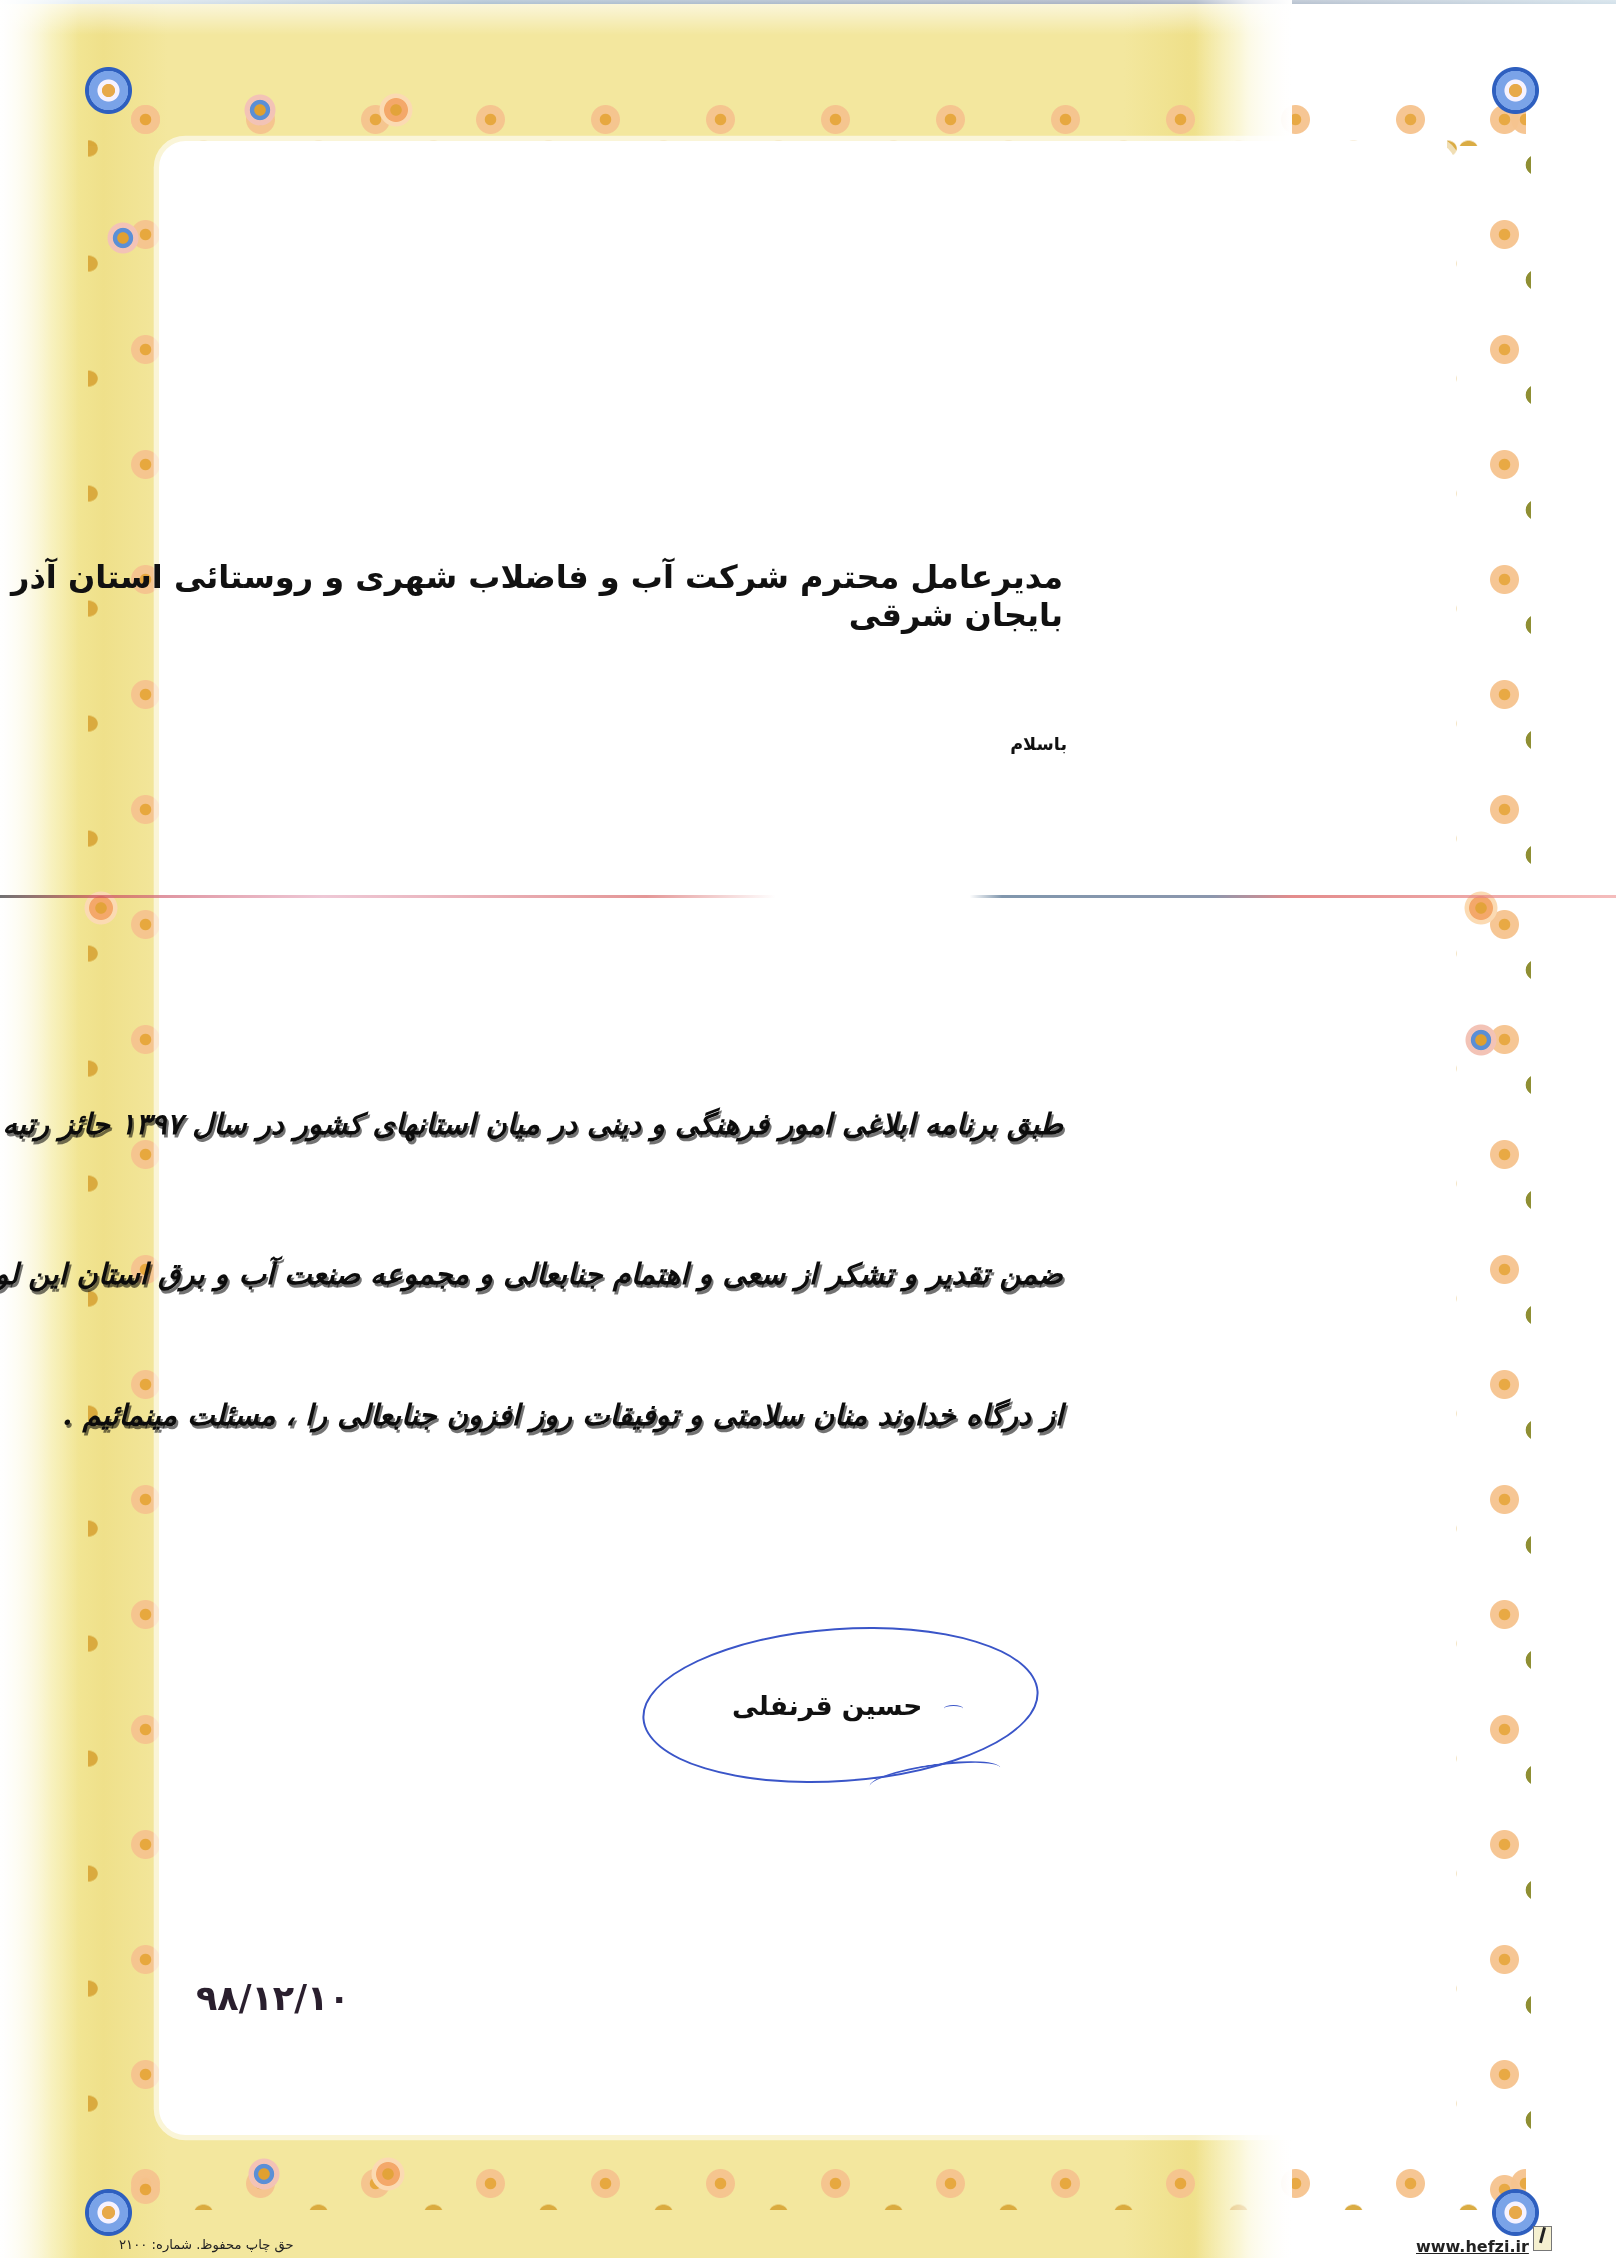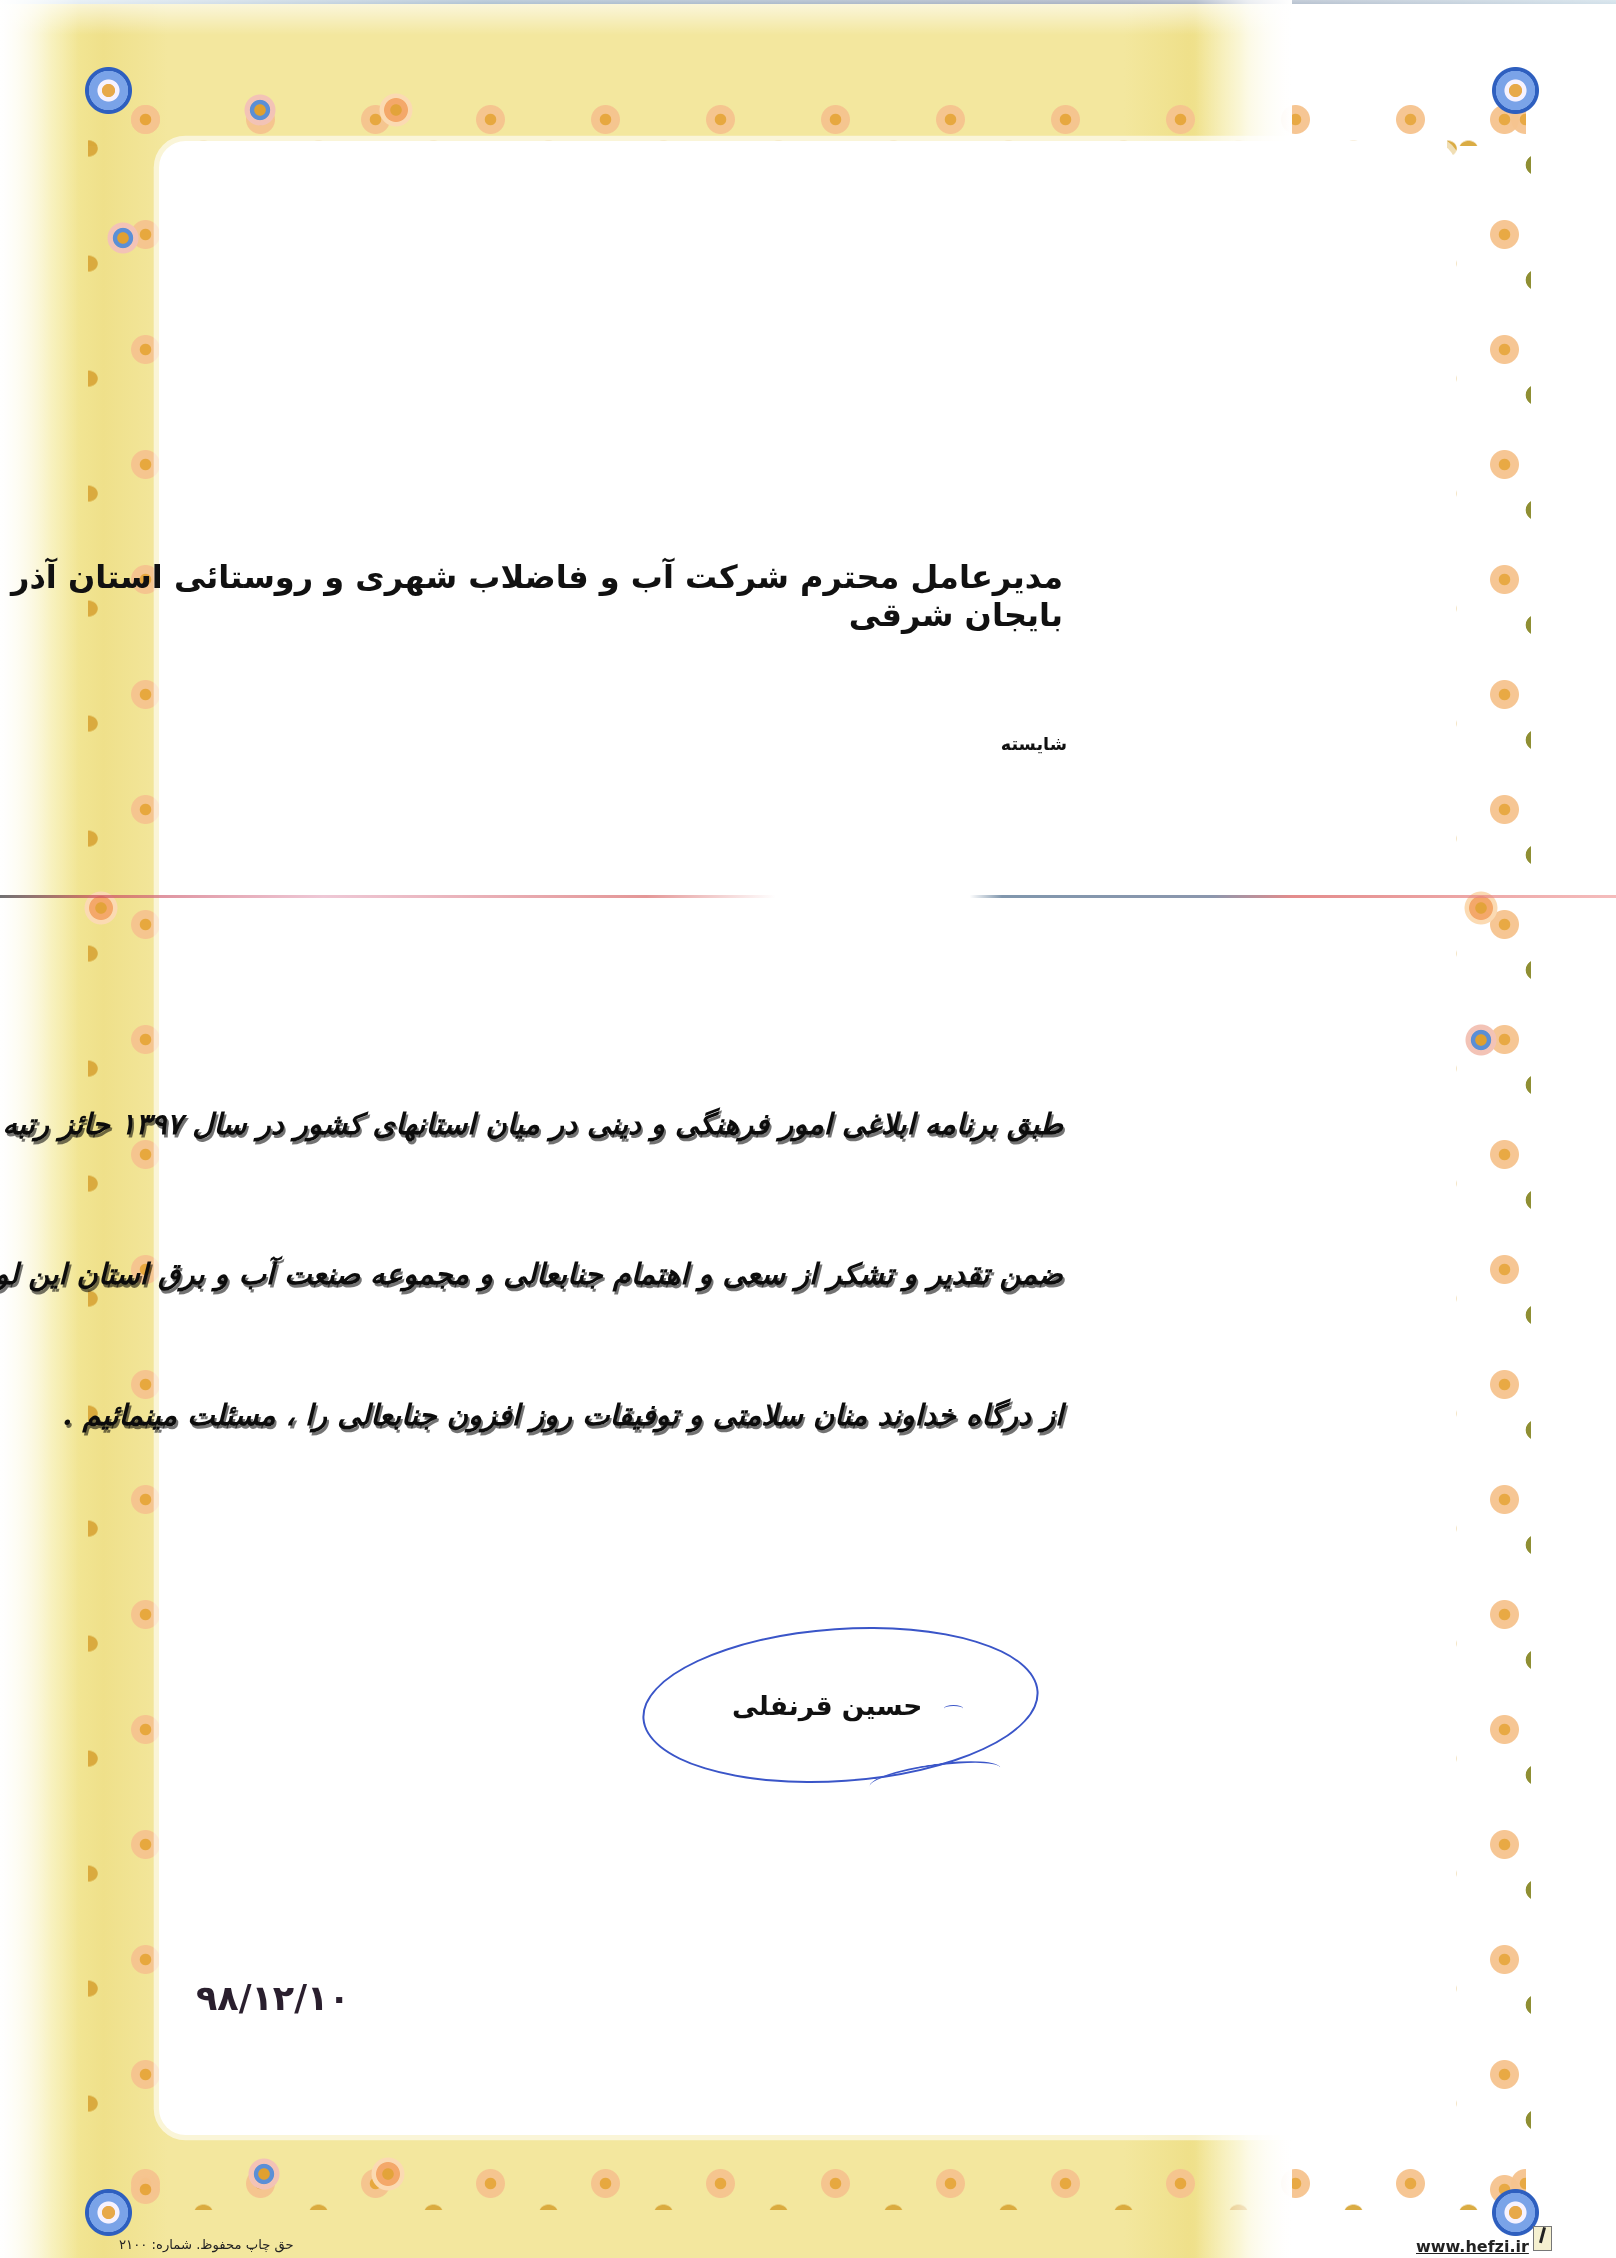--- a/index.html
+++ b/index.html
@@ -110,21 +110,21 @@
   <div class="flower" style="left:1464px;top:1023px;"></div>
   <div class="flower orange" style="left:84px;top:891px;"></div>
   <div class="flower" style="left:243px;top:93px;"></div>
   <div class="flower orange" style="left:379px;top:93px;"></div>
   <div class="flower" style="left:247px;top:2157px;"></div>
   <div class="flower orange" style="left:371px;top:2157px;"></div>
 
   <div class="crease"></div>
 
   <div class="title-block title-1">مدیرعامل محترم  شرکت آب و فاضلاب شهری و روستائی استان آذر بایجان شرقی</div>
-  <div class="greeting">شایسته</div>
+  <div class="greeting">باسلام</div>
 
   <div class="body-line l3">طبق برنامه ابلاغی امور فرهنگی و دینی در میان استانهای کشور در سال ۱۳۹۷ حائز رتبه شایسته تقدیر ویژه گردیده اید</div>
   <div class="body-line l4">ضمن تقدیر و تشکر از سعی و اهتمام جنابعالی و مجموعه صنعت آب و برق استان این لوح  بحضورتان تقدیم می گردد .</div>
   <div class="body-line l5">از درگاه خداوند منان سلامتی و توفیقات روز افزون جنابعالی را ، مسئلت مینمائیم .</div>
 
   <div class="signature-oval"></div>
   <div class="sig-flick"></div>
   <div class="sig-tail"></div>
   <div class="signer-name">حسین قرنفلی</div>
 

